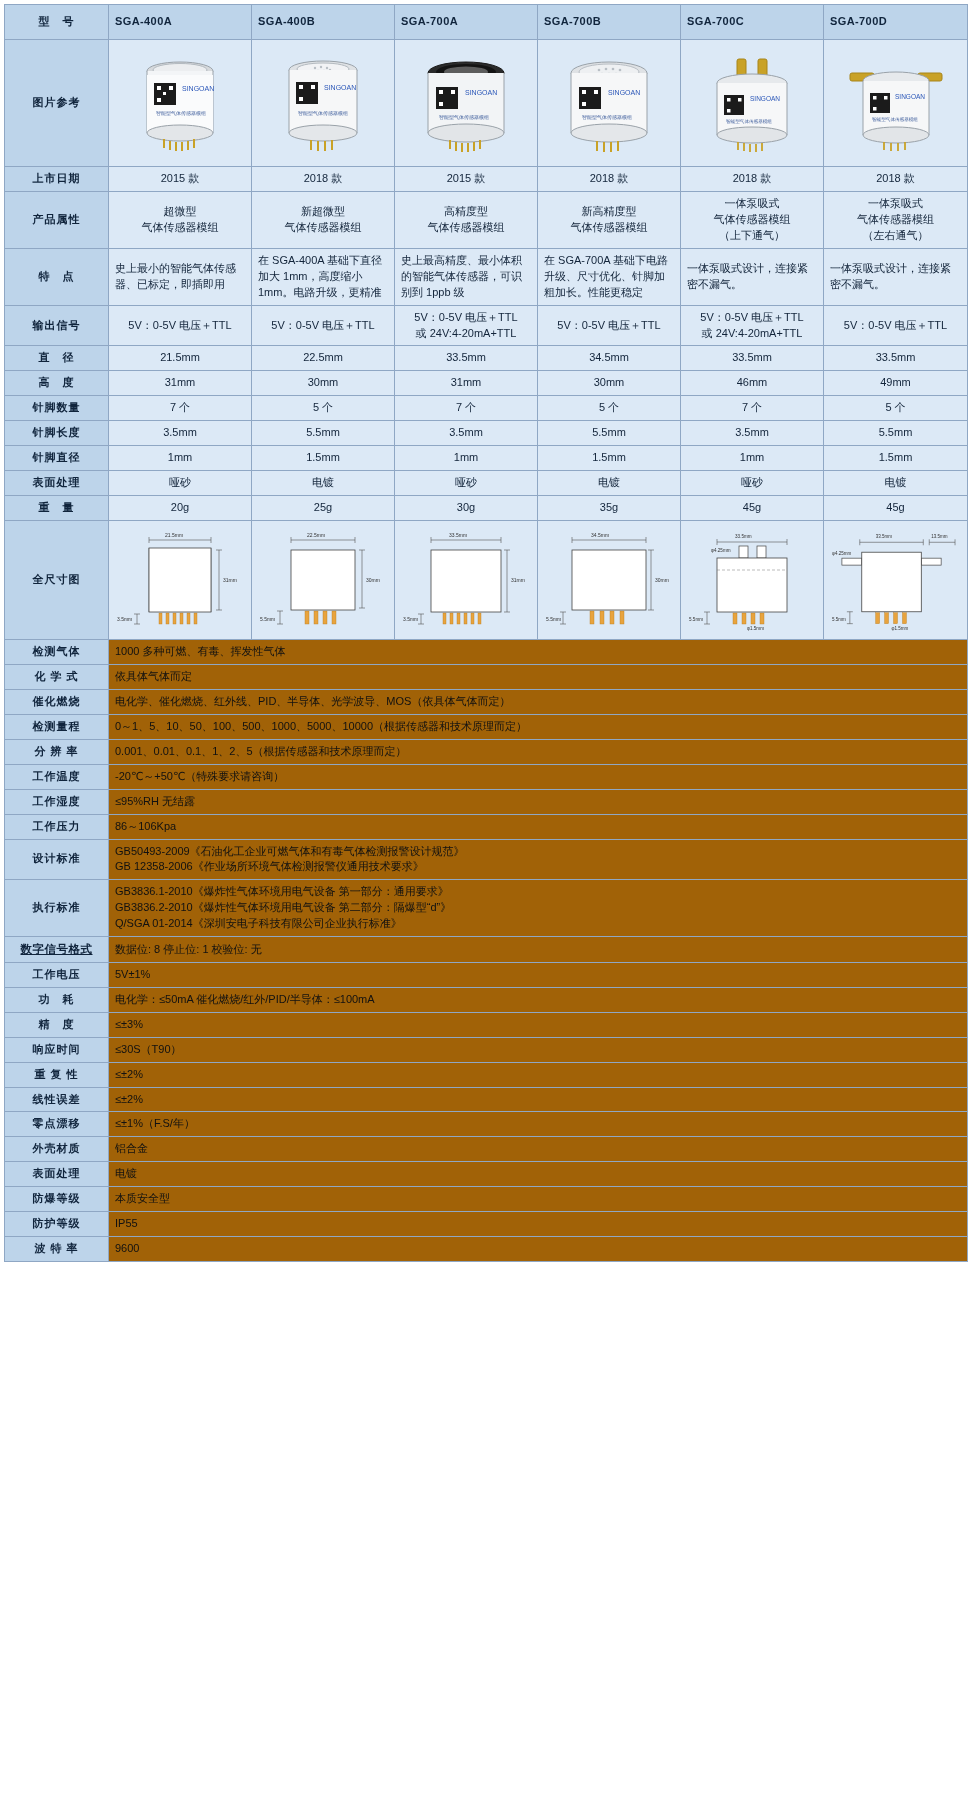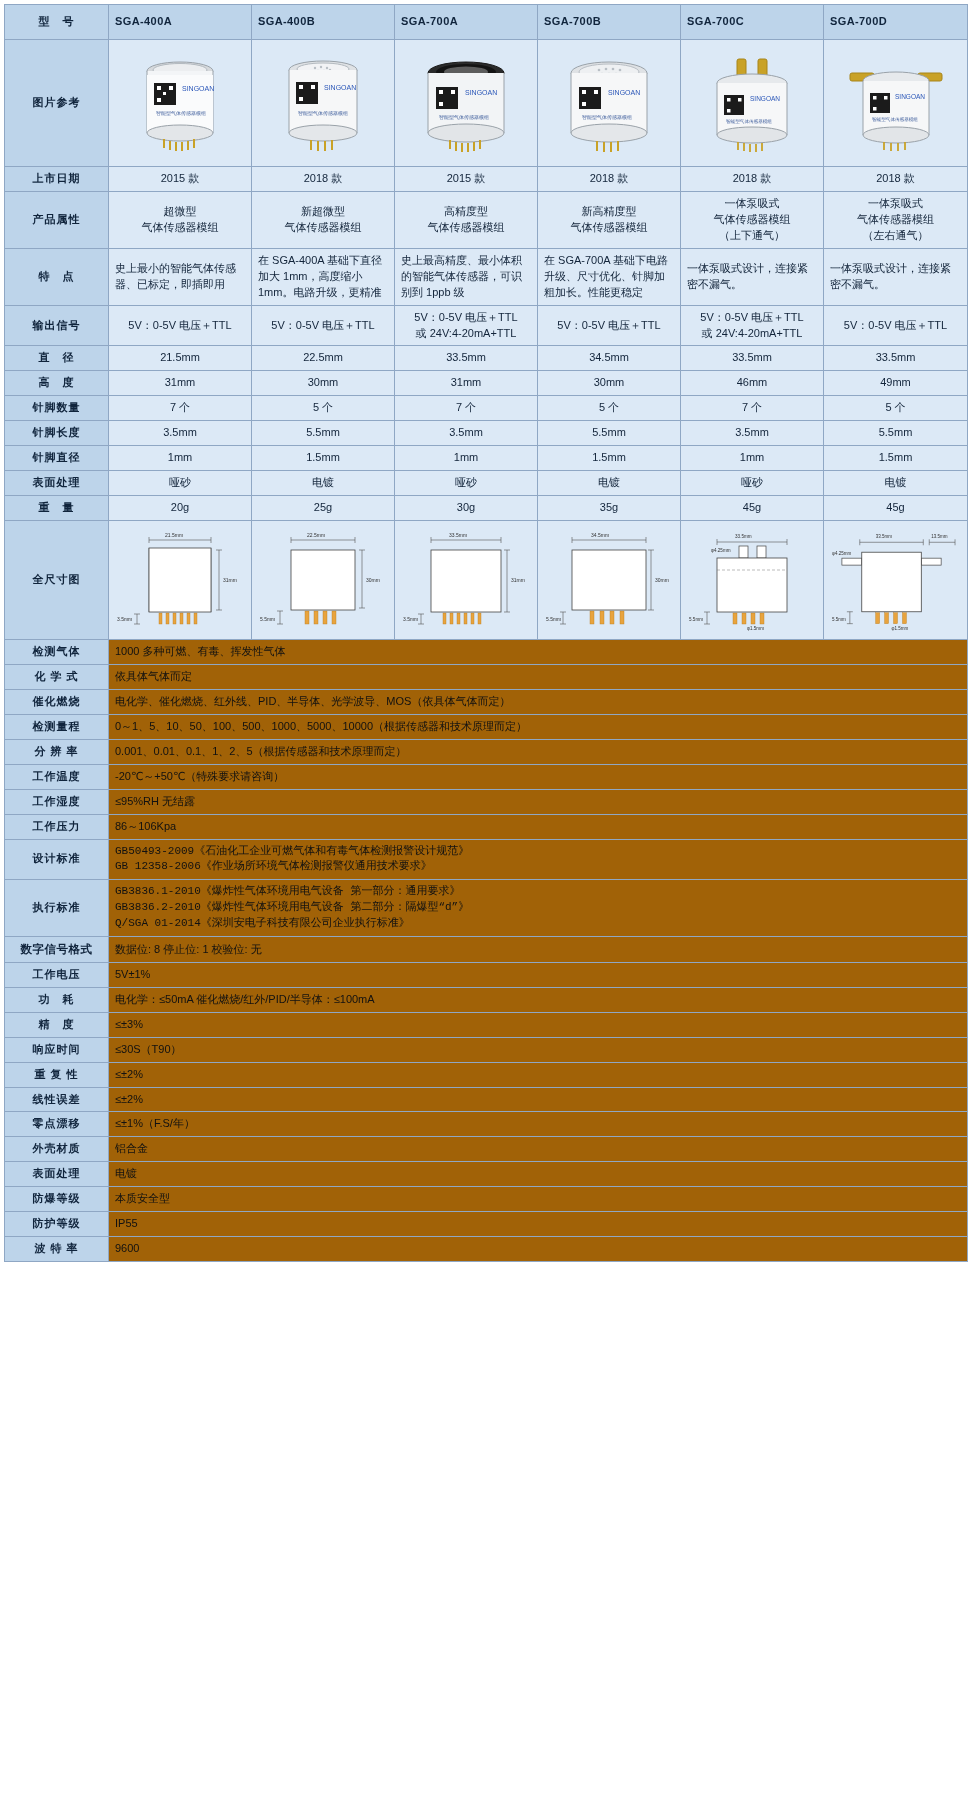--- a/index.html
+++ b/index.html
@@ -34,21 +34,21 @@
   
   td.lbl {
     width: 104px;
     background: #bdd4ea;
     text-align: center;
     font-weight: bold;
     font-size: 12.5px;
     letter-spacing: 1px;
     color: #10243c;
   }
-  td.lbl.small { font-size: 11.5px; letter-spacing: 0.5px; }
+  td.lbl.small { font-size: 11.5px; letter-spacing: 0.5px; text-decoration: underline; }
   
   td.hdr {
     background: #bdd4ea;
     text-align: left;
     font-weight: bold;
     font-size: 12.5px;
     letter-spacing: 0.4px;
     color: #10243c;
     height: 26px;
   }
@@ -93,21 +93,20 @@
     align-items: center;
     justify-content: center;
   }
   svg { display: block; }
 
   .multiline { white-space: pre-line; }
 
   .std-lines {
     white-space: pre-line;
     line-height: 1.65;
-    font-family: Liberation Mono, monospace;
   }
 </style>
 </head>
 <body>
 
 <div class="sheet">
 <table class="spec">
   <colgroup>
     <col style="width:104px">
     <col style="width:143px">

